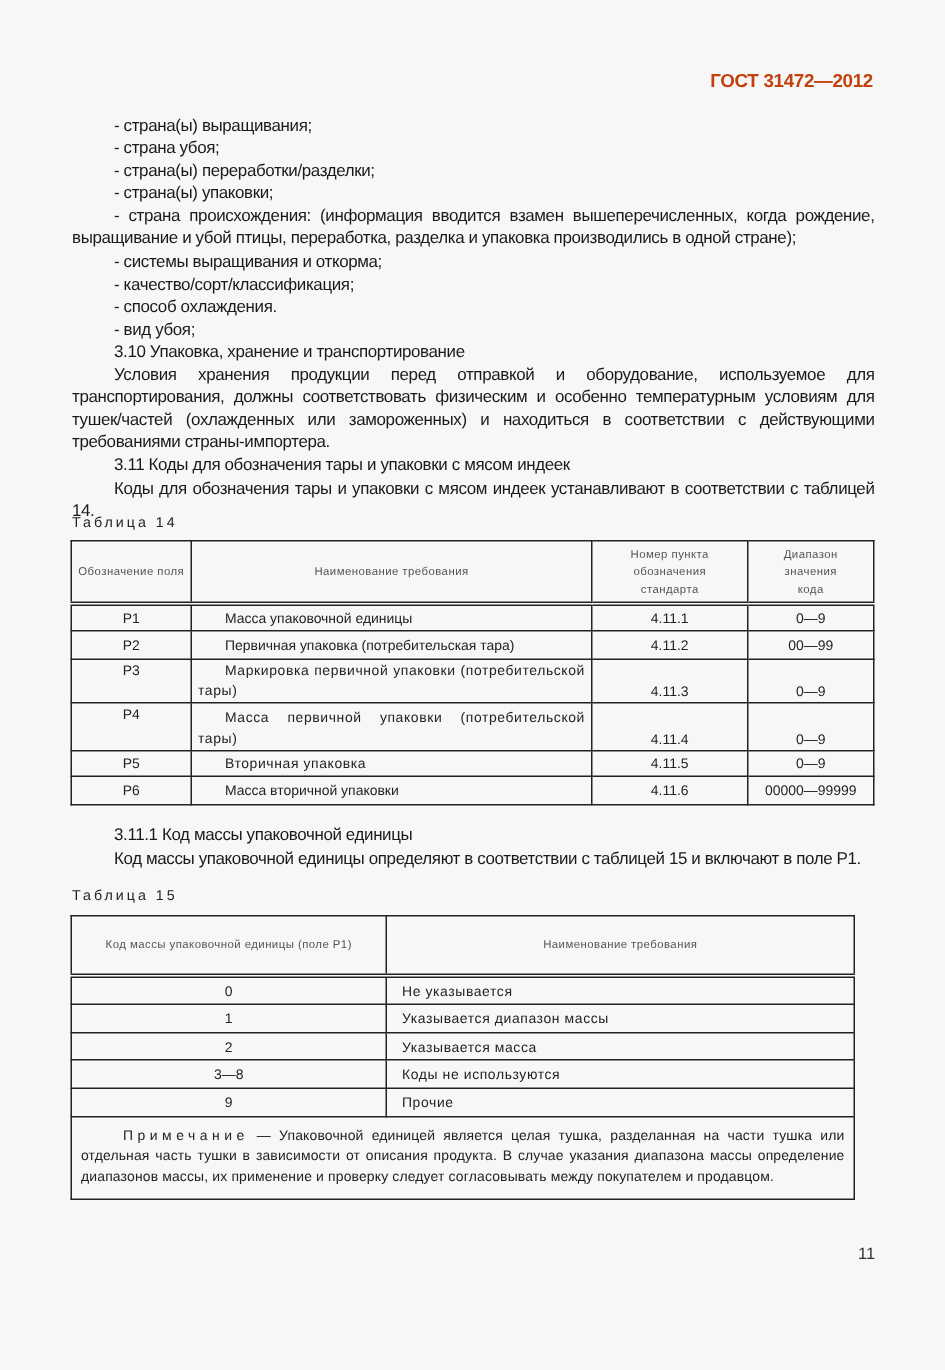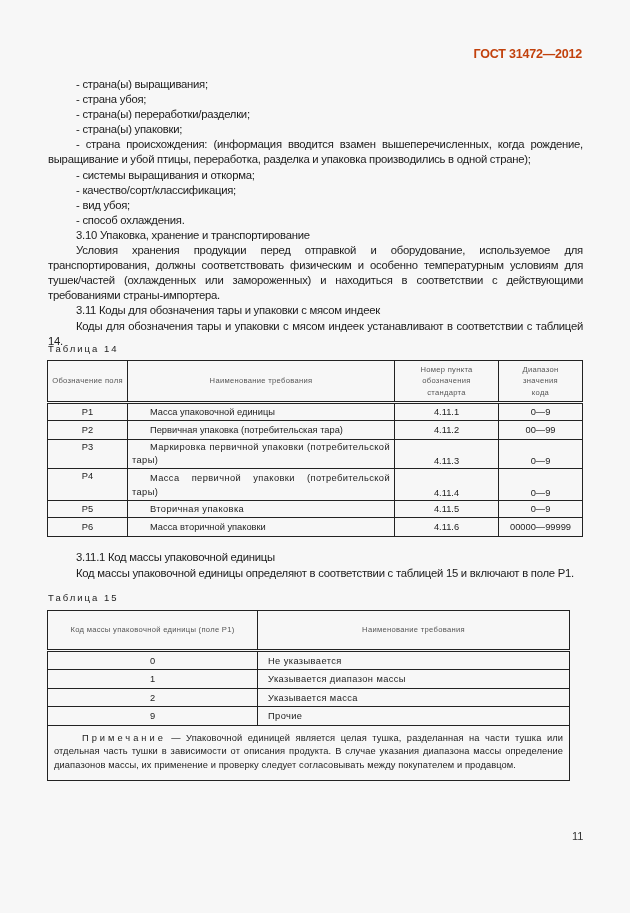--- a/index.html
+++ b/index.html
@@ -38,22 +38,22 @@
 <div class="abs header">ГОСТ 31472—2012</div>
 
 <div class="abs body-text">
   <p class="ind">- страна(ы) выращивания;</p>
   <p class="ind">- страна убоя;</p>
   <p class="ind">- страна(ы) переработки/разделки;</p>
   <p class="ind">- страна(ы) упаковки;</p>
   <p class="ind">- страна происхождения: (информация вводится взамен вышеперечисленных, когда рождение, выращивание и убой птицы, переработка, разделка и упаковка производились в одной стране);</p>
   <p class="ind">- системы выращивания и откорма;</p>
   <p class="ind">- качество/сорт/классификация;</p>
+  <p class="ind">- способ охлаждения.</p>
   <p class="ind">- вид убоя;</p>
-  <p class="ind">- способ охлаждения.</p>
   <p class="ind bold">3.10 Упаковка, хранение и транспортирование</p>
   <p class="ind">Условия хранения продукции перед отправкой и оборудование, используемое для транспортирования, должны соответствовать физическим и особенно температурным условиям для тушек/частей (охлажденных или замороженных) и находиться в соответствии с действующими требованиями страны-импортера.</p>
   <p class="ind bold">3.11 Коды для обозначения тары и упаковки с мясом индеек</p>
   <p class="ind">Коды для обозначения тары и упаковки с мясом индеек устанавливают в соответствии с таблицей 14.</p>
 </div>
 
 <div class="abs caption" style="left:48px; top:343px;">Таблица 14</div>
 
 <table style="left:47px; top:360px; width:536px;">
   <thead>
@@ -123,20 +123,24 @@
     </tr>
     <tr style="height:19px;">
       <td class="c">1</td>
       <td class="l" style="padding-left:10px; letter-spacing:0.4px;">Указывается диапазон массы</td>
     </tr>
     <tr style="height:18px;">
       <td class="c">2</td>
       <td class="l" style="padding-left:10px; letter-spacing:0.4px;">Указывается масса</td>
     </tr>
     <tr style="height:19px;">
+      <td class="c">3—8</td>
+      <td class="l" style="padding-left:10px; letter-spacing:0.4px;">Коды не используются</td>
+    </tr>
+    <tr style="height:19px;">
       <td class="c">9</td>
       <td class="l" style="padding-left:10px; letter-spacing:0.4px;">Прочие</td>
     </tr>
     <tr>
       <td colspan="2" class="note">
         <span style="display:inline-block; width:28px;"></span><span class="sp">Примечание</span><span> — Упаковочной единицей является целая тушка, разделанная на части тушка или отдельная часть тушки в зависимости от описания продукта. В случае указания диапазона массы определение диапазонов массы, их применение и проверку следует  согласовывать между покупателем и продавцом.</span>
       </td>
     </tr>
   </tbody>
 </table>

